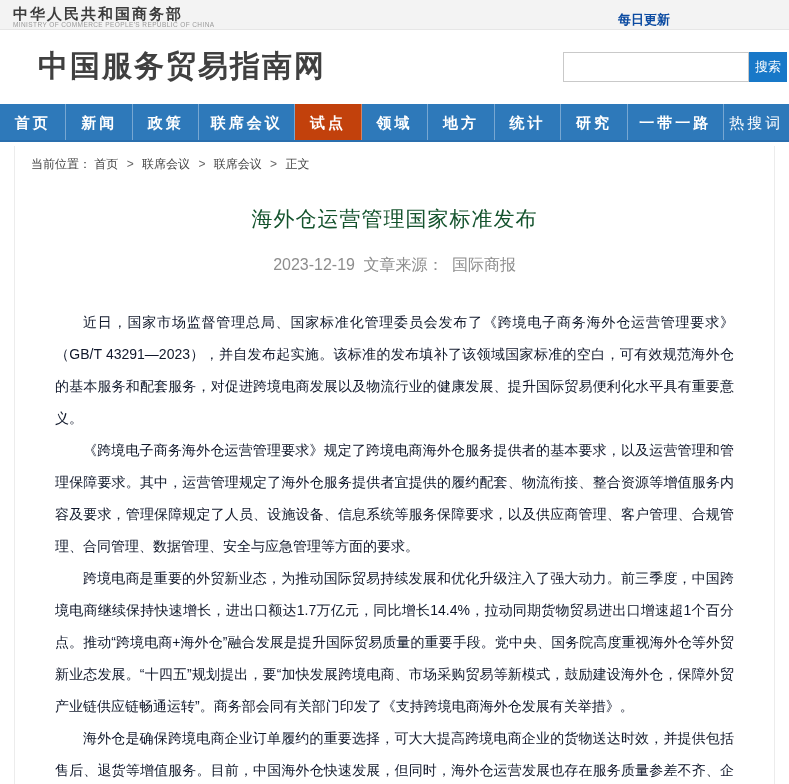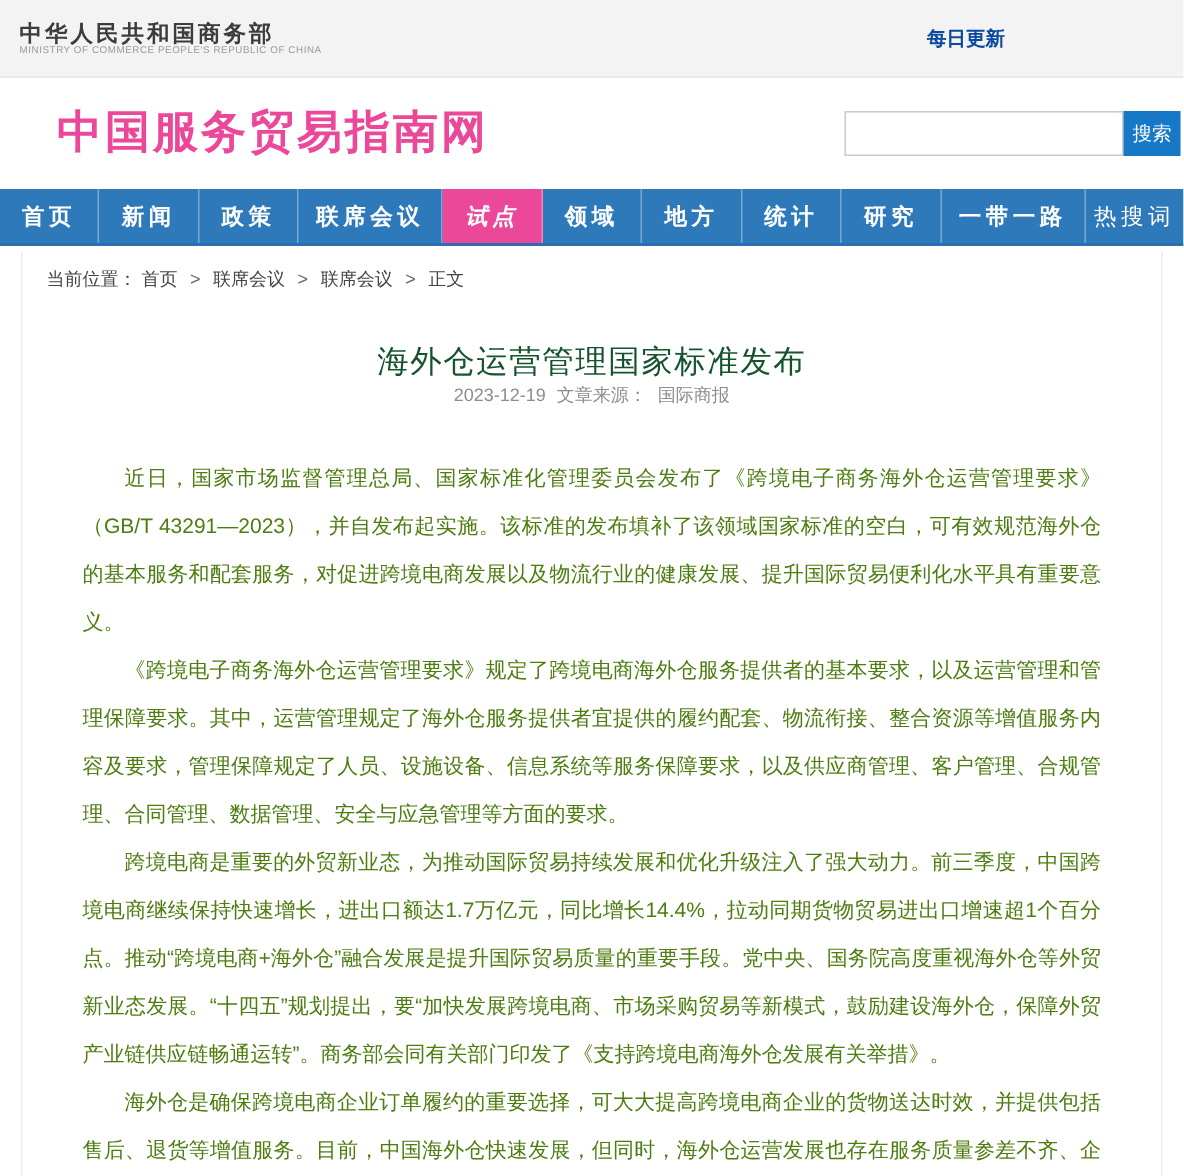--- a/index.html
+++ b/index.html
@@ -1,62 +1,62 @@
 <!DOCTYPE html>
 <html><head>
 <meta charset="utf-8">
 <style>
   * { margin: 0; padding: 0; box-sizing: border-box; }
   html, body { width: 789px; height: 784px; overflow: hidden; background: #fff;
     font-family: "Liberation Sans", "DejaVu Sans", sans-serif; }
 
   
-  .topbar { height: 52px; background: #f3f3f3; border-bottom: 1px solid #e6e6e6;
-    display: flex; align-items: center; justify-content: space-between; padding: 0 0 0 13px; }
+  .topbar { height: 30px; background: #f3f3f3; border-bottom: 1px solid #e6e6e6;
+    display: flex; align-items: flex-end; justify-content: space-between; padding: 0 0 0 13px; }
   .ministry { line-height: 1.05; padding-top: 2px; }
   .ministry-cn { font-size: 15px; font-weight: bold; color: #3c3c3c; letter-spacing: 2px; }
   .ministry-en { font-size: 6.5px; color: #9a9a9a; letter-spacing: .4px; }
   .daily-update { font-size: 13px; font-weight: bold; color: #0a4aa1; margin-right: 119px;
     text-decoration: none; cursor: pointer; }
 
   
   .site-header { height: 74px; position: relative; background: #fff; }
   .site-title { position: absolute; left: 38px; top: 16px; font-size: 30px; font-weight: bold;
-    color: #ec4899; letter-spacing: 2px; }
+    color: #404040; letter-spacing: 2px; }
   .search-box { position: absolute; right: 2px; top: 22px; display: flex; }
   .search-input { width: 186px; height: 30px; border: 1px solid #c9c9c9; outline: none;
     font-size: 13px; padding: 0 6px; background: #fff; }
   .search-btn { width: 38px; height: 30px; background: #1878c8; color: #fff; border: none;
     font-size: 13px; cursor: pointer; font-family: inherit; padding: 0; }
 
   
   .nav { height: 38px; background: #2e79ba; display: flex; border-bottom: 2px solid #2a6fae; }
   .nav-item { flex: 1 1 0; text-align: center; line-height: 38px; color: #fff; font-size: 15px;
     font-weight: bold; letter-spacing: 3px; text-decoration: none; cursor: pointer;
     border-right: 1px solid rgba(255,255,255,.35); white-space: nowrap; }
   .nav-item.wide { flex: 1.45 1 0; }
-  .nav-item.active { background: #ec4899; font-style: italic; }
+  .nav-item.active { background: #c2410c; }
   .nav-item.italic { font-weight: normal; text-align: center; }
   .nav-item:last-child { border-right: none; }
 
   
   .container { margin: 4px 14px 0 14px; border-left: 1px solid #ececec; border-right: 1px solid #ececec;
     min-height: 730px; background: #fff; }
   .breadcrumb { padding: 10px 16px 6px 16px; font-size: 12px; color: #444; }
   .breadcrumb a { color: #444; text-decoration: none; cursor: pointer; }
   .crumb-sep { margin: 0 5px; color: #666; }
 
   
   .article { padding: 26px 40px 20px 40px; }
   .article-title { text-align: center; font-size: 21px; font-weight: 500; color: #14532d;
     letter-spacing: 1px; }
-  .article-meta { text-align: center; font-size: 12px; color: #8d8d8d; }
+  .article-meta { text-align: center; font-size: 16px; color: #8d8d8d; margin-top: 22px; }
   .article-meta span { margin: 0 2px; }
   .article-body { margin-top: 30px; }
-  .article-body p { font-size: 14px; color: #4d7c0f; line-height: 32px; text-align: justify;
+  .article-body p { font-size: 14px; color: #0f172a; line-height: 32px; text-align: justify;
     text-indent: 2em; }
 </style>
 </head>
 <body>
 
 <div class="topbar">
   <div class="ministry">
     <div class="ministry-cn">中华人民共和国商务部</div>
     <div class="ministry-en">MINISTRY OF COMMERCE PEOPLE'S REPUBLIC OF CHINA</div>
   </div>

